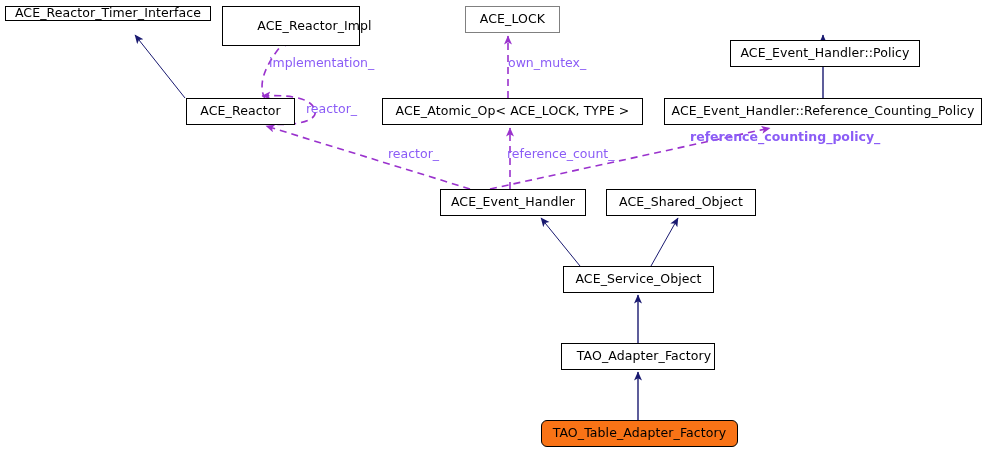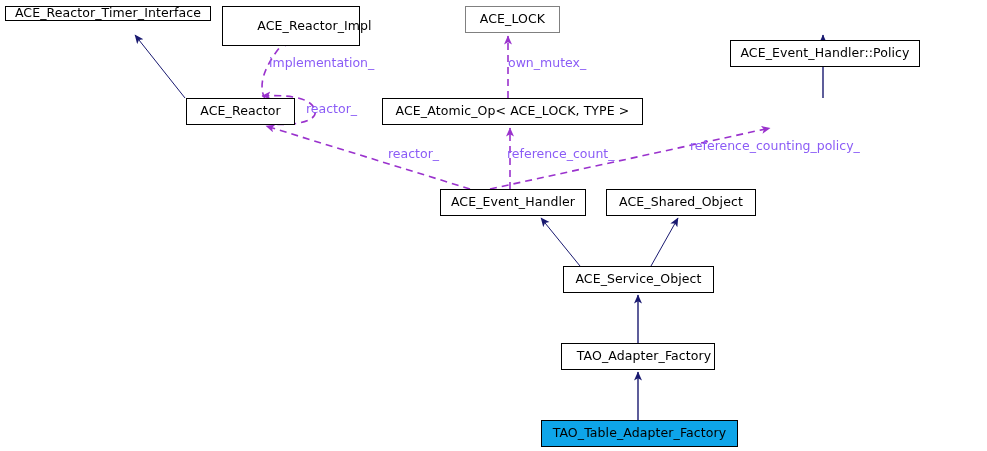--- a/index.html
+++ b/index.html
@@ -35,21 +35,22 @@
     font-size: 12.5px;
     color: #000000;
     line-height: 1;
     white-space: nowrap;
     letter-spacing: 0.1px;
   }
   .node.grayborder {
     border-color: #808080;
   }
   .node.highlight {
-    background: #0ea5e9;
+    background: #f97316;
+    border-radius: 6px;
   }
   .edge-label {
     position: absolute;
     font-size: 12.5px;
     color: #8b5cf6;
     white-space: nowrap;
     line-height: 1;
   }
 </style>
 </head>
@@ -91,26 +92,27 @@
 
     <line x1="638" y1="420" x2="638" y2="372" stroke="#191970" stroke-width="1.4" marker-end="url(#arrow-inherit)"></line>
   </svg>
 
   <div class="node" style="left: 5px; top: 6px; width: 206px; height: 15px;">ACE_Reactor_Timer_Interface</div>
   <div class="node" style="left: 222px; top: 6px; width: 138px; height: 40px; padding-left: 47px;">ACE_Reactor_Impl</div>
   <div class="node grayborder" style="left: 465px; top: 6px; width: 95px; height: 27px;">ACE_LOCK</div>
   <div class="node" style="left: 730px; top: 6px; width: 190px; height: 27px; margin-top: 34px;">ACE_Event_Handler::Policy</div>
   <div class="node" style="left: 178px; top: 98px; width: 109px; height: 27px; margin-left: 8px;">ACE_Reactor</div>
   <div class="node" style="left: 382px; top: 98px; width: 261px; height: 27px;">ACE_Atomic_Op&lt; ACE_LOCK, TYPE &gt;</div>
+  <div class="node" style="left: 664px; top: 98px; width: 318px; height: 27px;">ACE_Event_Handler::Reference_Counting_Policy</div>
   <div class="node" style="left: 440px; top: 189px; width: 146px; height: 27px;">ACE_Event_Handler</div>
   <div class="node" style="left: 606px; top: 189px; width: 150px; height: 27px;">ACE_Shared_Object</div>
   <div class="node" style="left: 563px; top: 266px; width: 151px; height: 27px;">ACE_Service_Object</div>
   <div class="node" style="left: 561px; top: 343px; width: 154px; height: 27px; padding-left: 12px;">TAO_Adapter_Factory</div>
   <div class="node highlight" style="left: 541px; top: 420px; width: 197px; height: 27px;">TAO_Table_Adapter_Factory</div>
 
   <div class="edge-label" style="left: 269px; top: 57px;">implementation_</div>
   <div class="edge-label" style="left: 508px; top: 57px;">own_mutex_</div>
   <div class="edge-label" style="left: 306px; top: 103px;">reactor_</div>
   <div class="edge-label" style="left: 388px; top: 148px;">reactor_</div>
   <div class="edge-label" style="left: 507px; top: 148px;">reference_count_</div>
-  <div class="edge-label" style="left: 690px; top: 140px;">reference_counting_policy_</div>
+  <div class="edge-label" style="left: 690px; top: 131px; font-weight: bold;">reference_counting_policy_</div>
 
 </div>
 
 </body></html>

